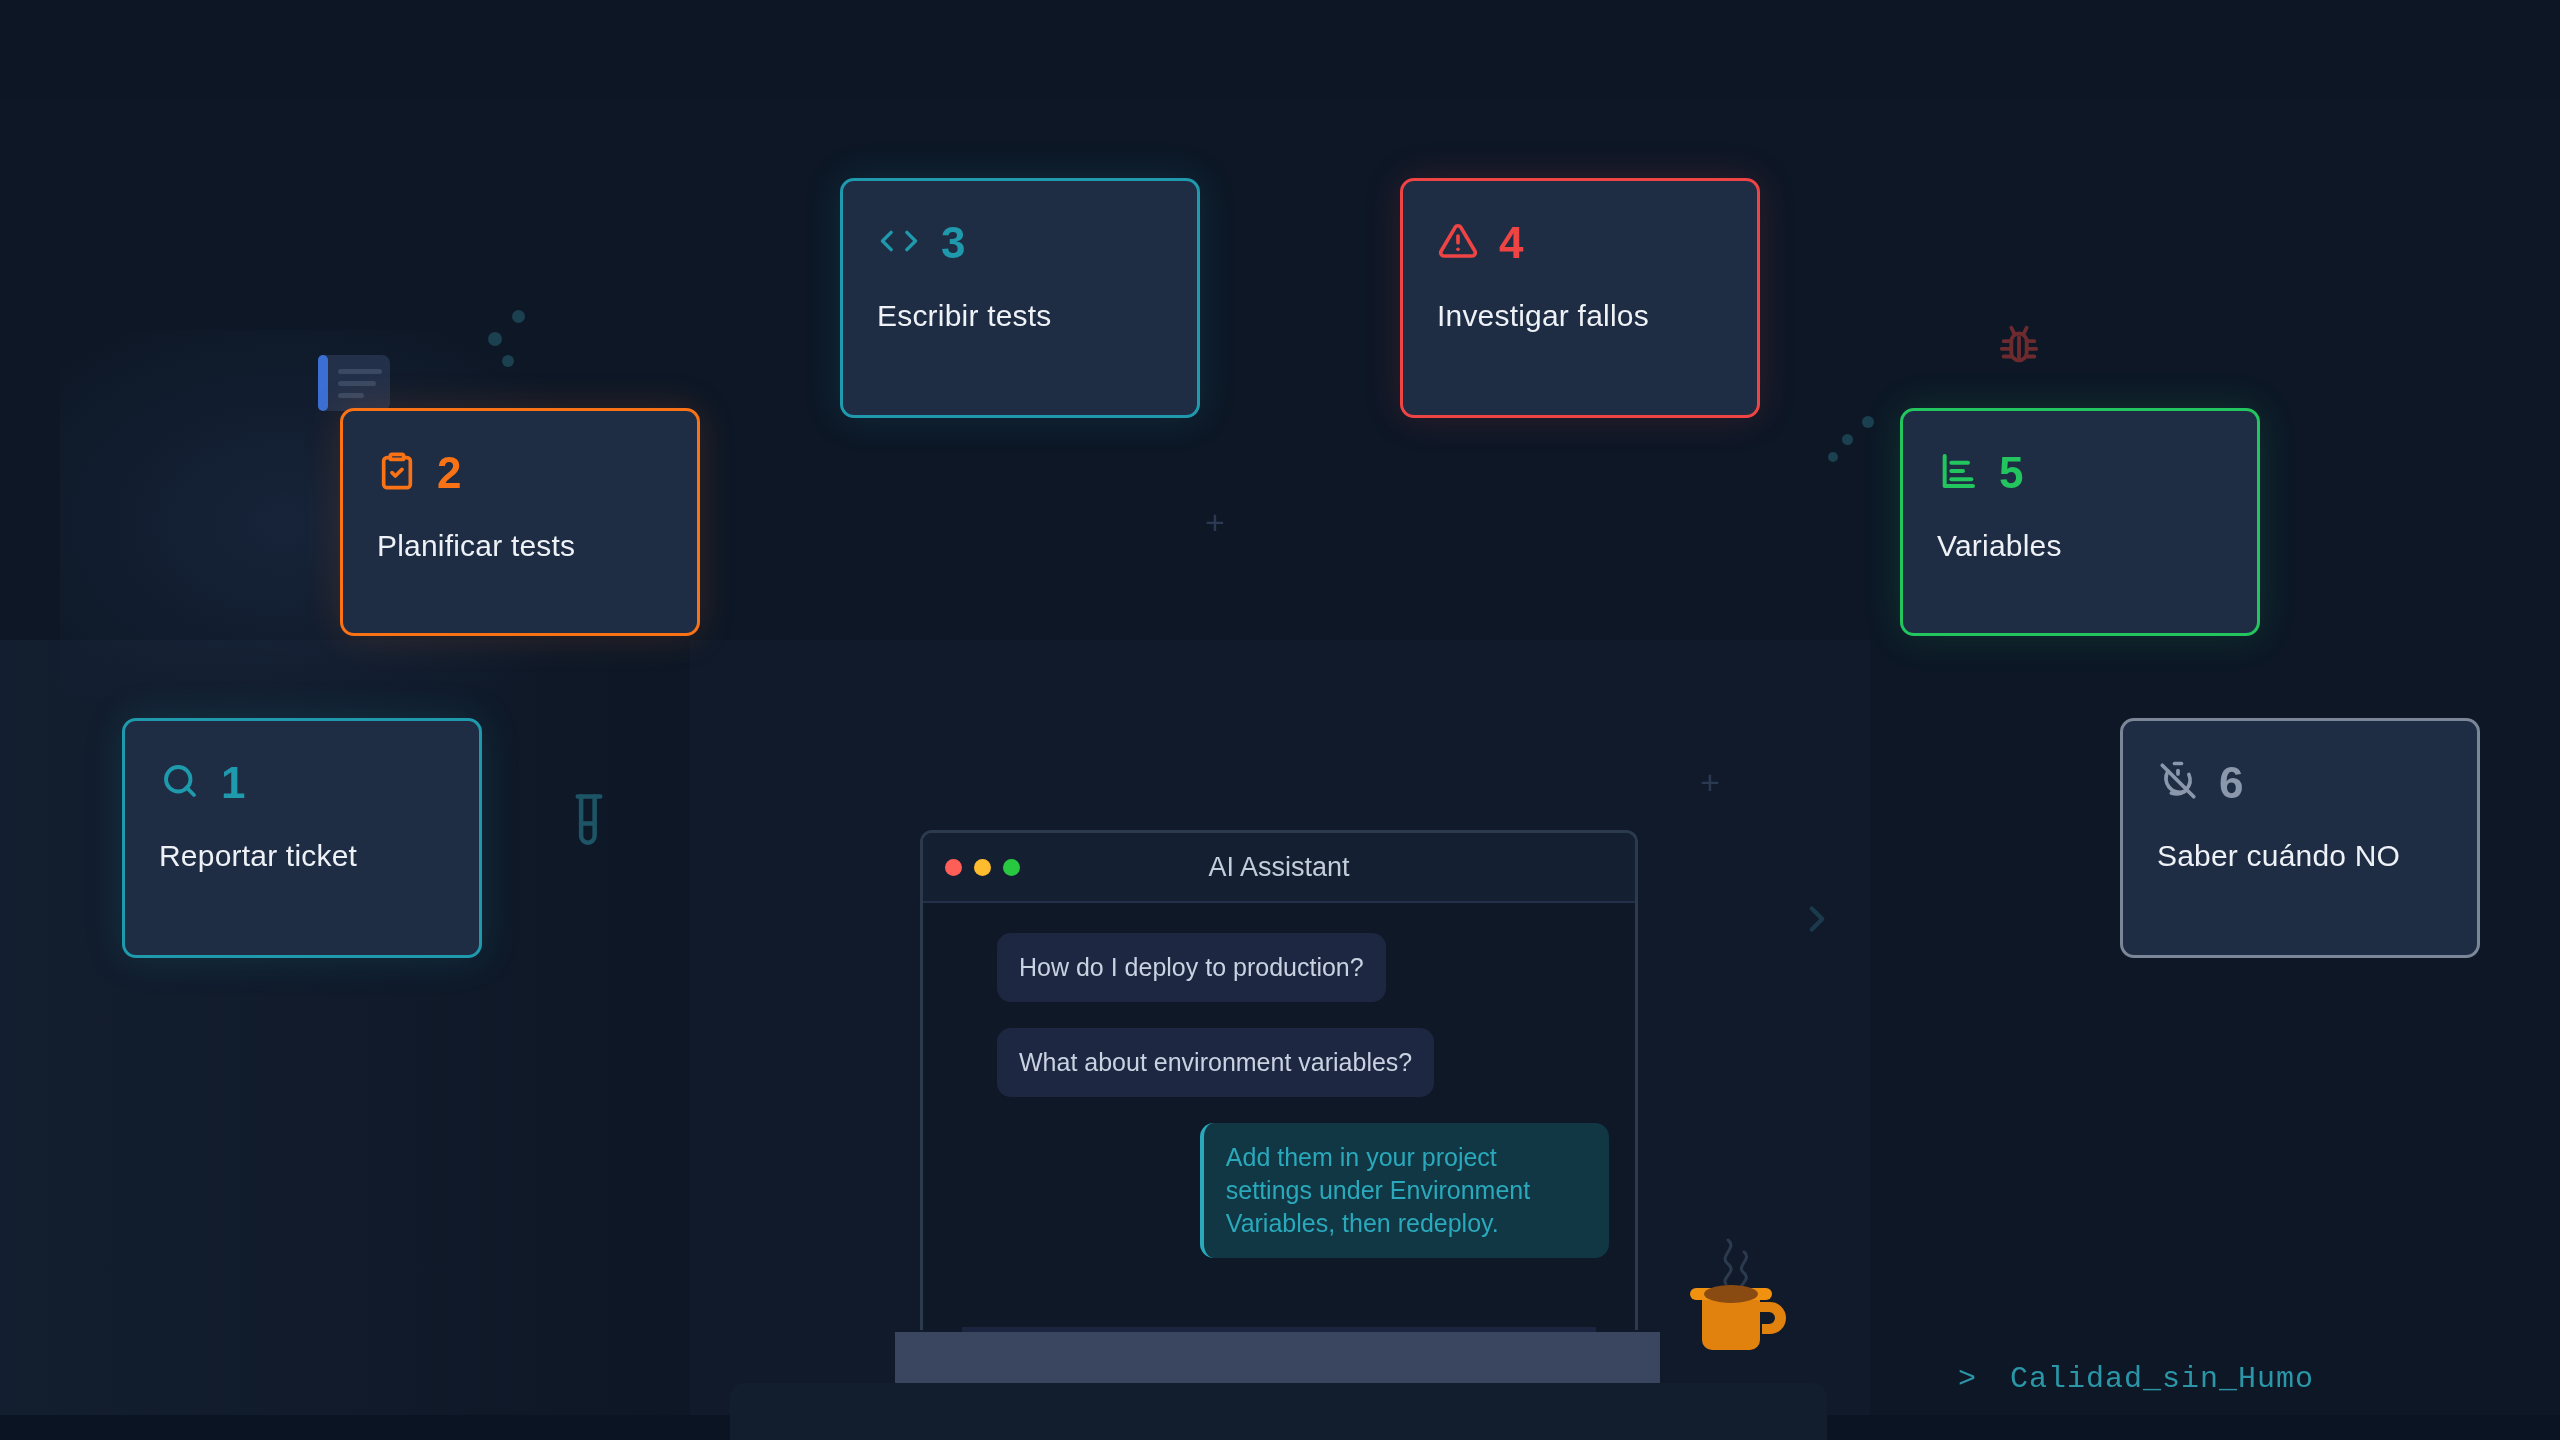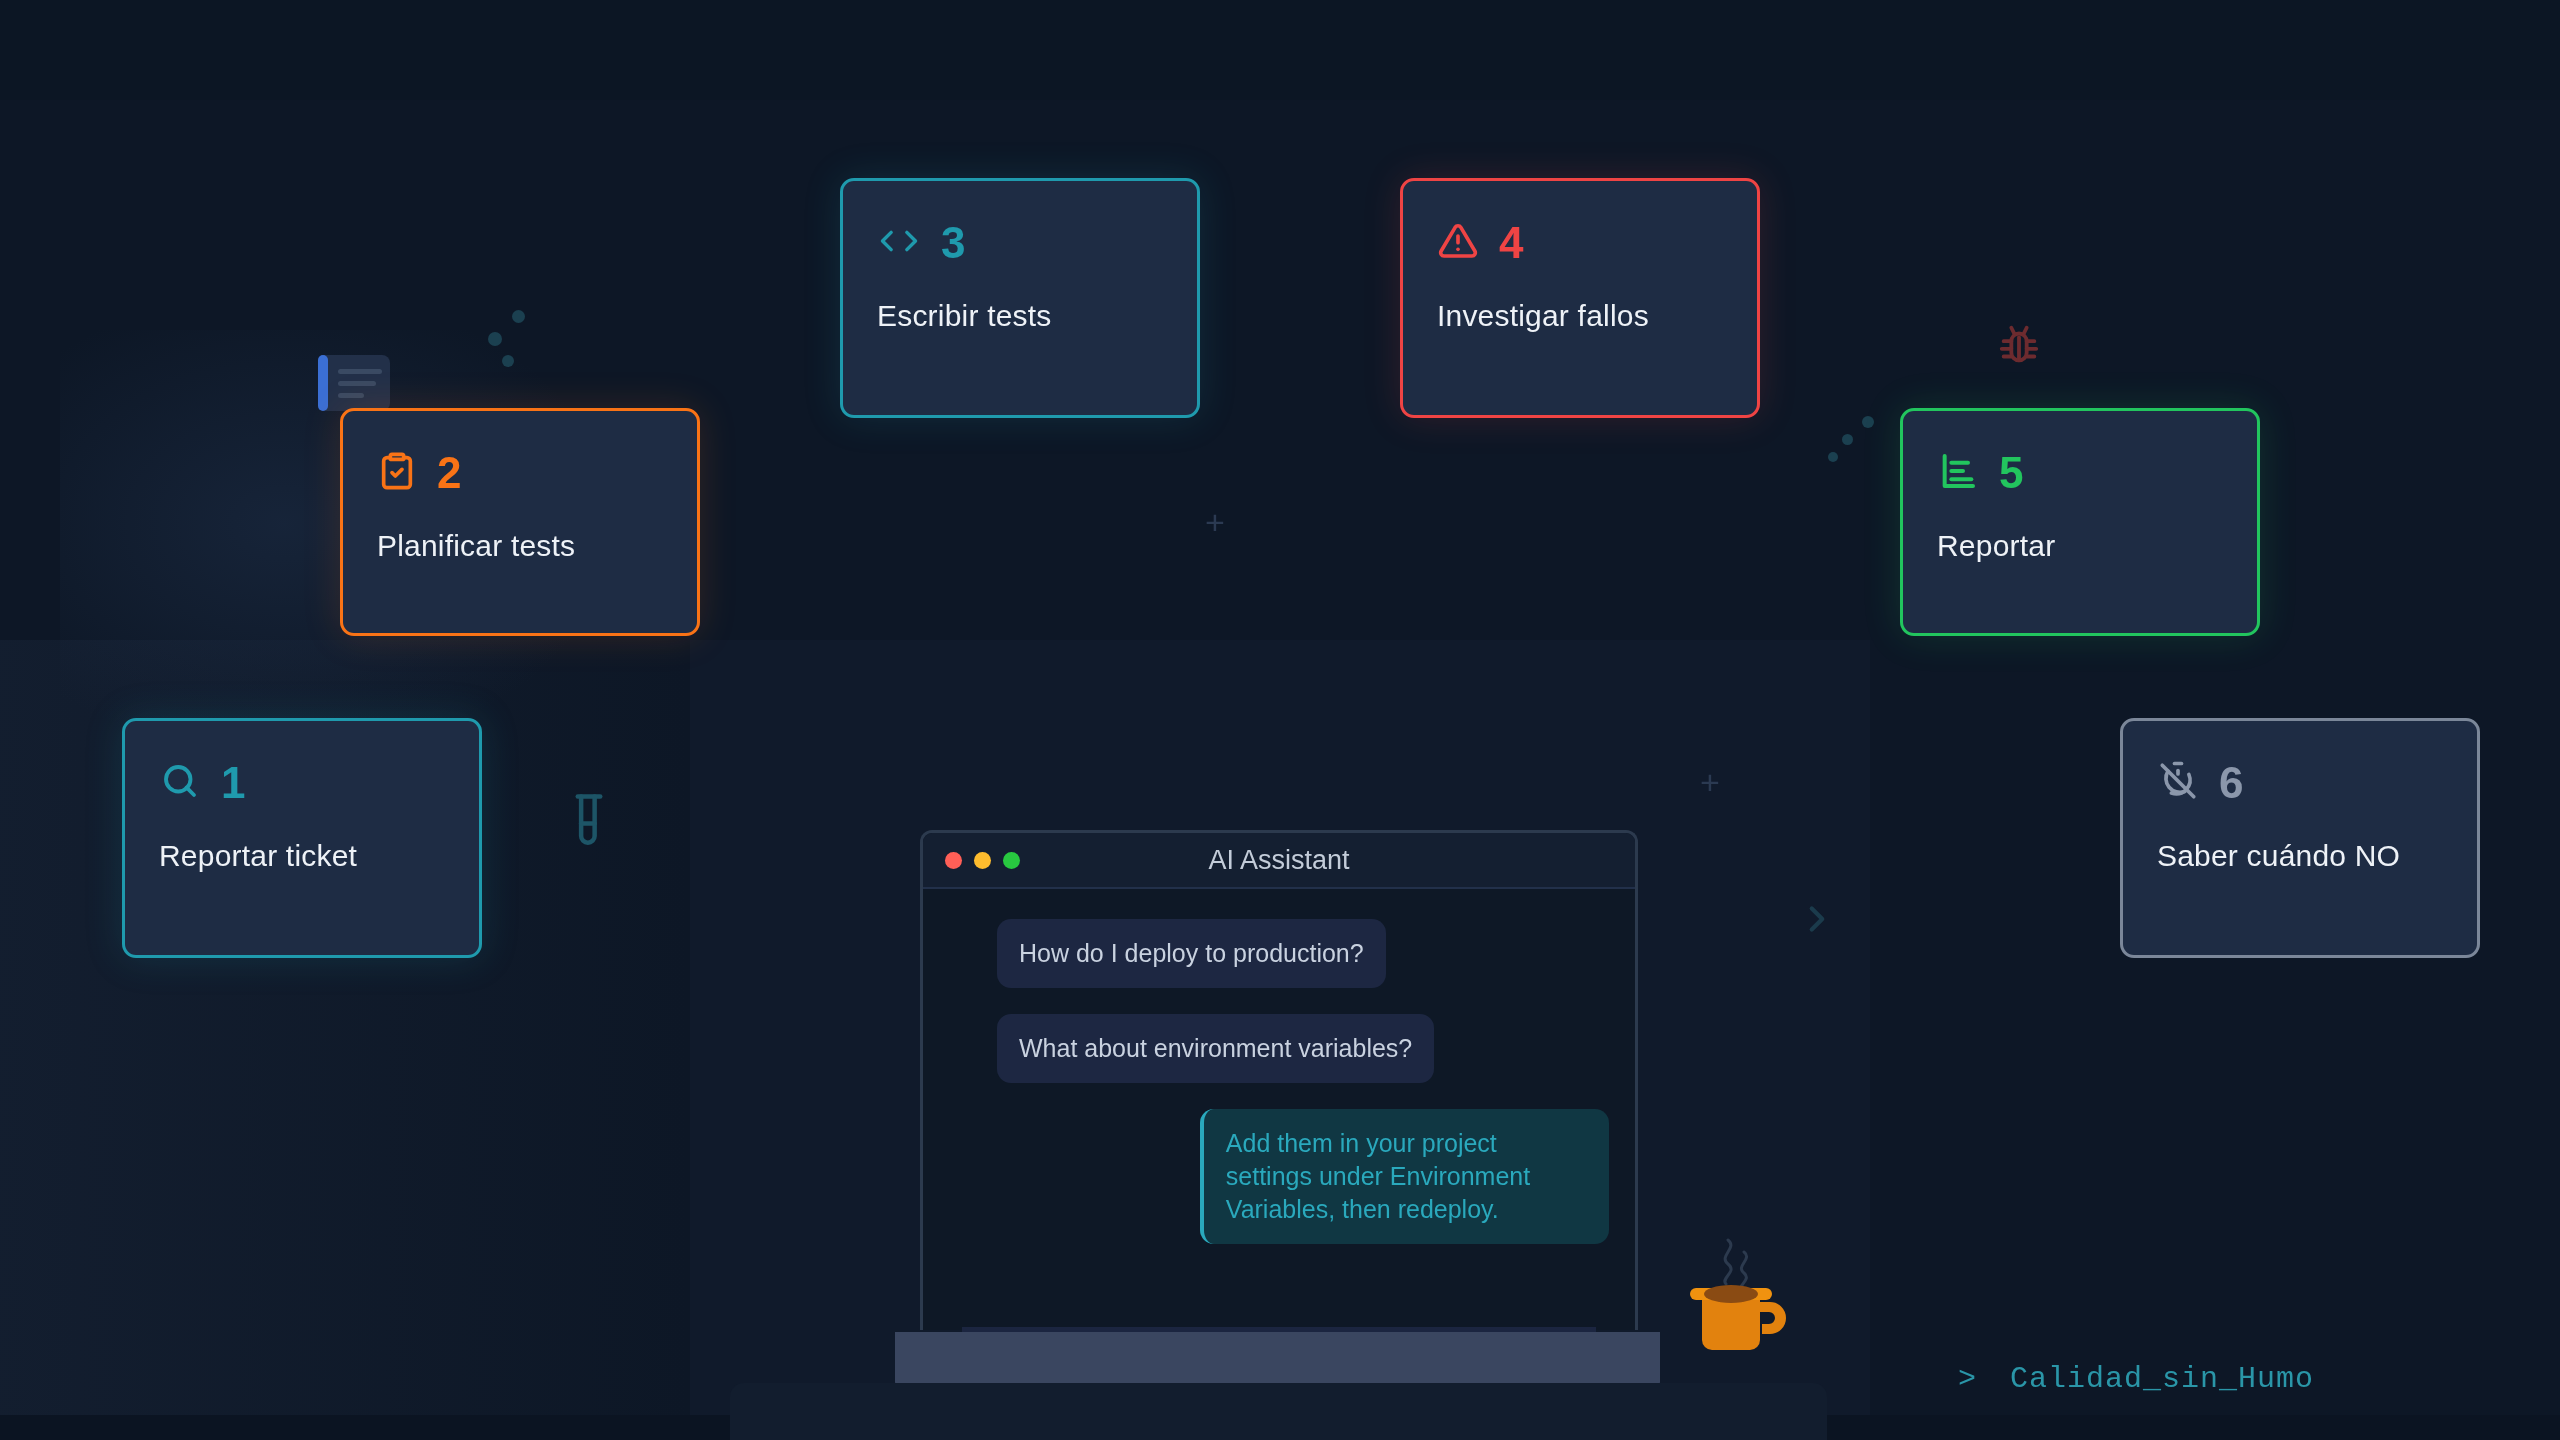--- a/index.html
+++ b/index.html
@@ -70,21 +70,21 @@
   #laptop { position: absolute; }
   .lid {
     position: absolute;
     background: #0e1826;
     border: 3px solid #2c3a4e;
     border-bottom: none;
     border-radius: 12px 12px 0 0;
     overflow: hidden;
   }
   .titlebar {
-    height: 56px;
+    height: 70px;
     background: #141f31;
     border-bottom: 2px solid #22304a;
     display: flex;
     align-items: center;
     position: relative;
   }
   .tl-dots { display: flex; gap: 12px; margin-left: 22px; }
   .tl-dot { width: 17px; height: 17px; border-radius: 50%; }
   .tl-red { background: #ff5f57; }
   .tl-yellow { background: #febc2e; }
@@ -278,21 +278,21 @@
       <span class="icon">
         <svg width="42" height="40" viewBox="0 0 24 24" fill="none" stroke="#22c55e" stroke-width="2.4" stroke-linecap="round" stroke-linejoin="round">
           <path d="M4 3v18h17"></path>
           <path d="M8 7h10"></path>
             <path d="M8 12h7"></path>
             <path d="M8 17h12"></path>
         </svg>
       </span>
       <span class="num" style="color:#22c55e;">5</span>
     </div>
-    <div class="label">Reportar</div>
+    <div class="label">Variables</div>
   </div>
 
   <div class="card" style="left:2120px;top:718px;width:360px;height:240px;border-color:#7b8799;">
     <div class="head">
       <span class="icon">
         <svg width="42" height="42" viewBox="0 0 24 24" fill="none" stroke="#8b97ab" stroke-width="2.1" stroke-linecap="round" stroke-linejoin="round">
           <path d="M10 2h4"></path>
           <path d="M18.2 8.2A8 8 0 0 1 8.2 18.9"></path>
           <path d="M6.3 6.3a8 8 0 0 0 9.6 11.7"></path>
           <path d="M12 6v2"></path>

